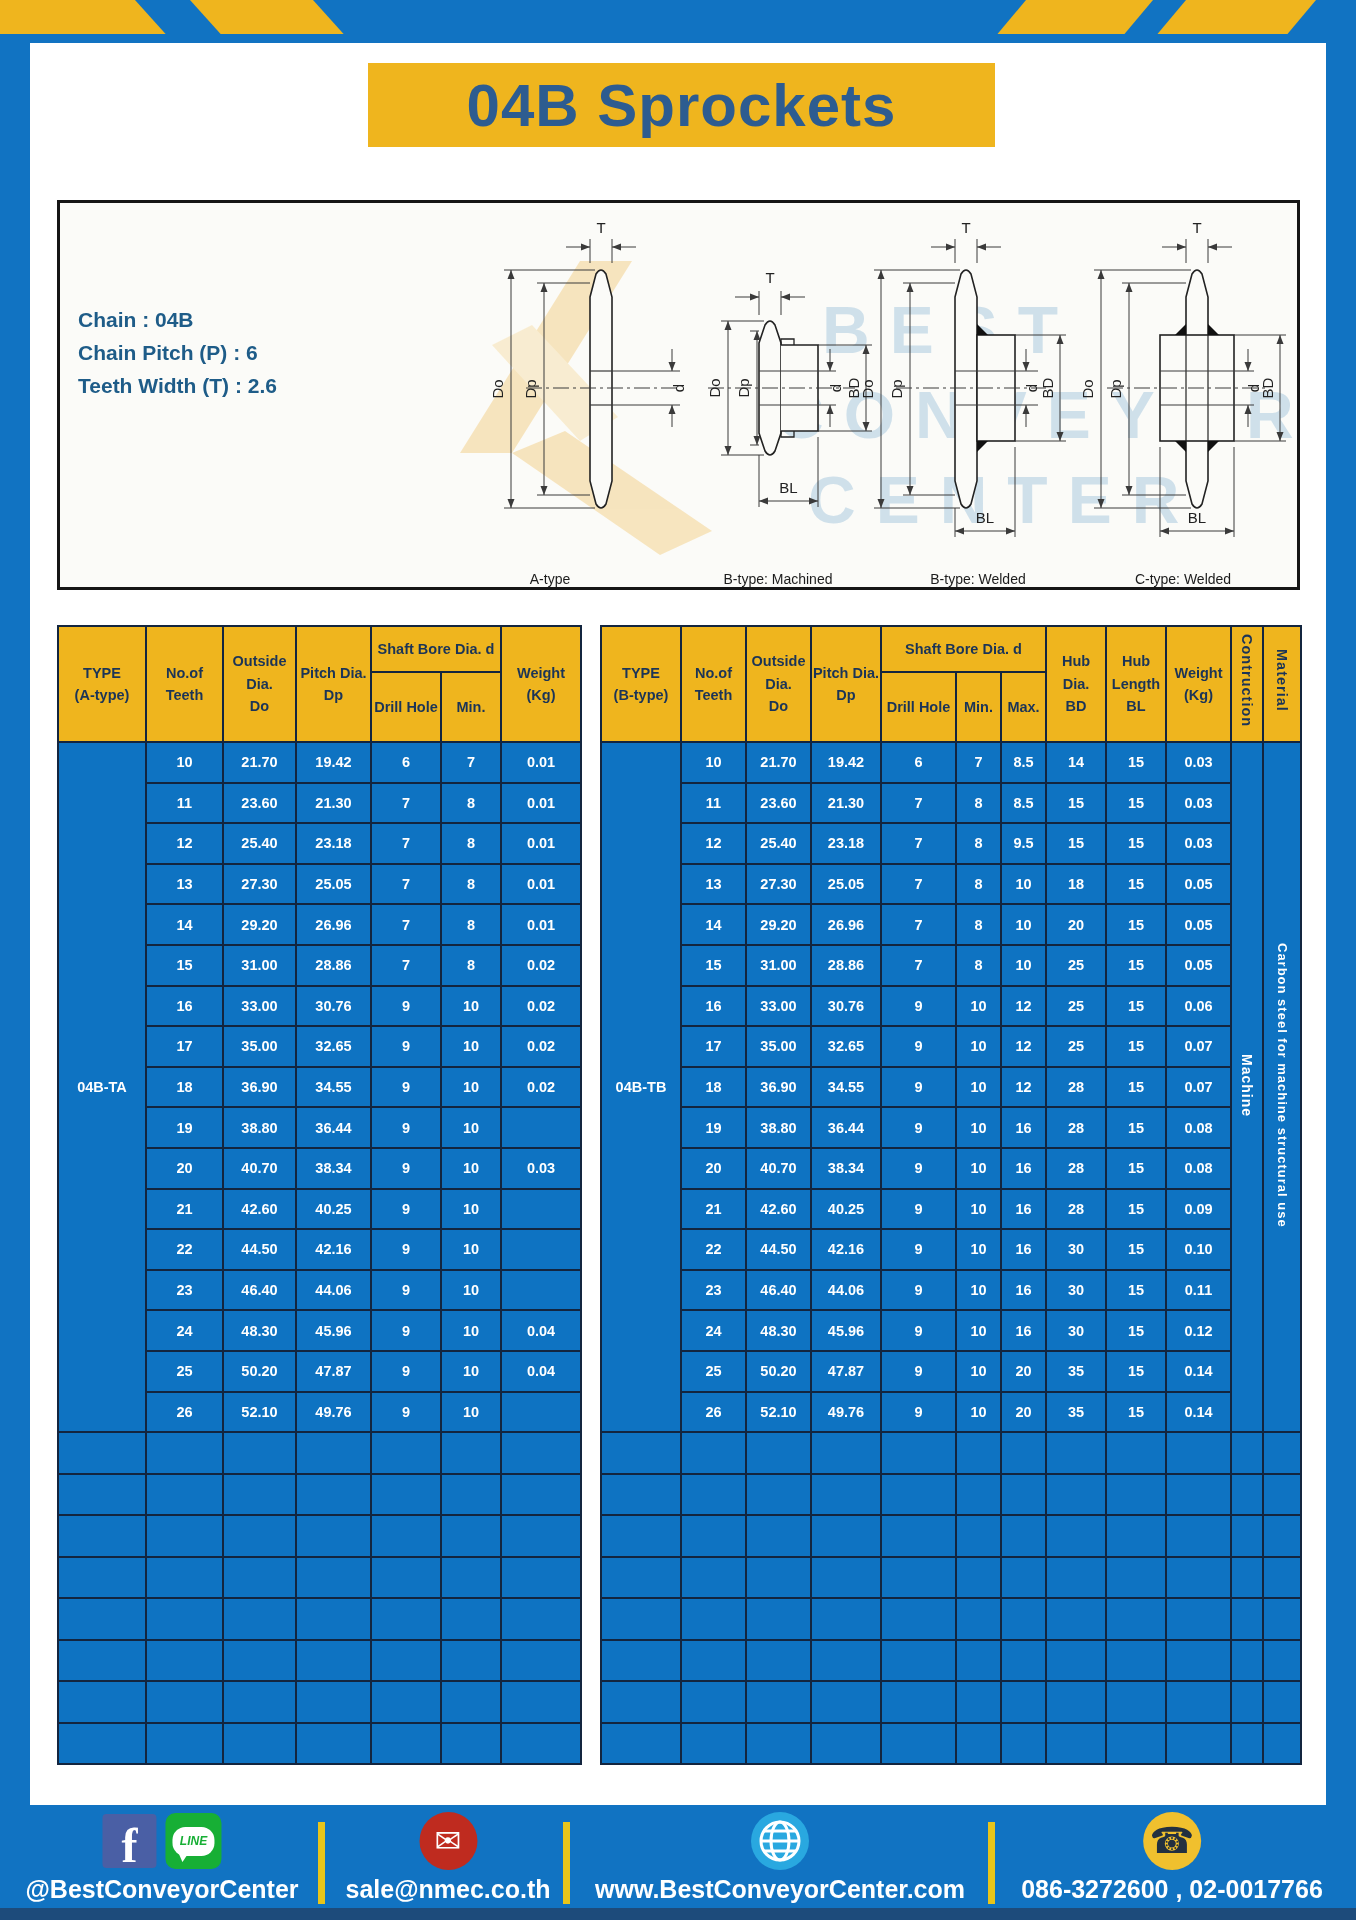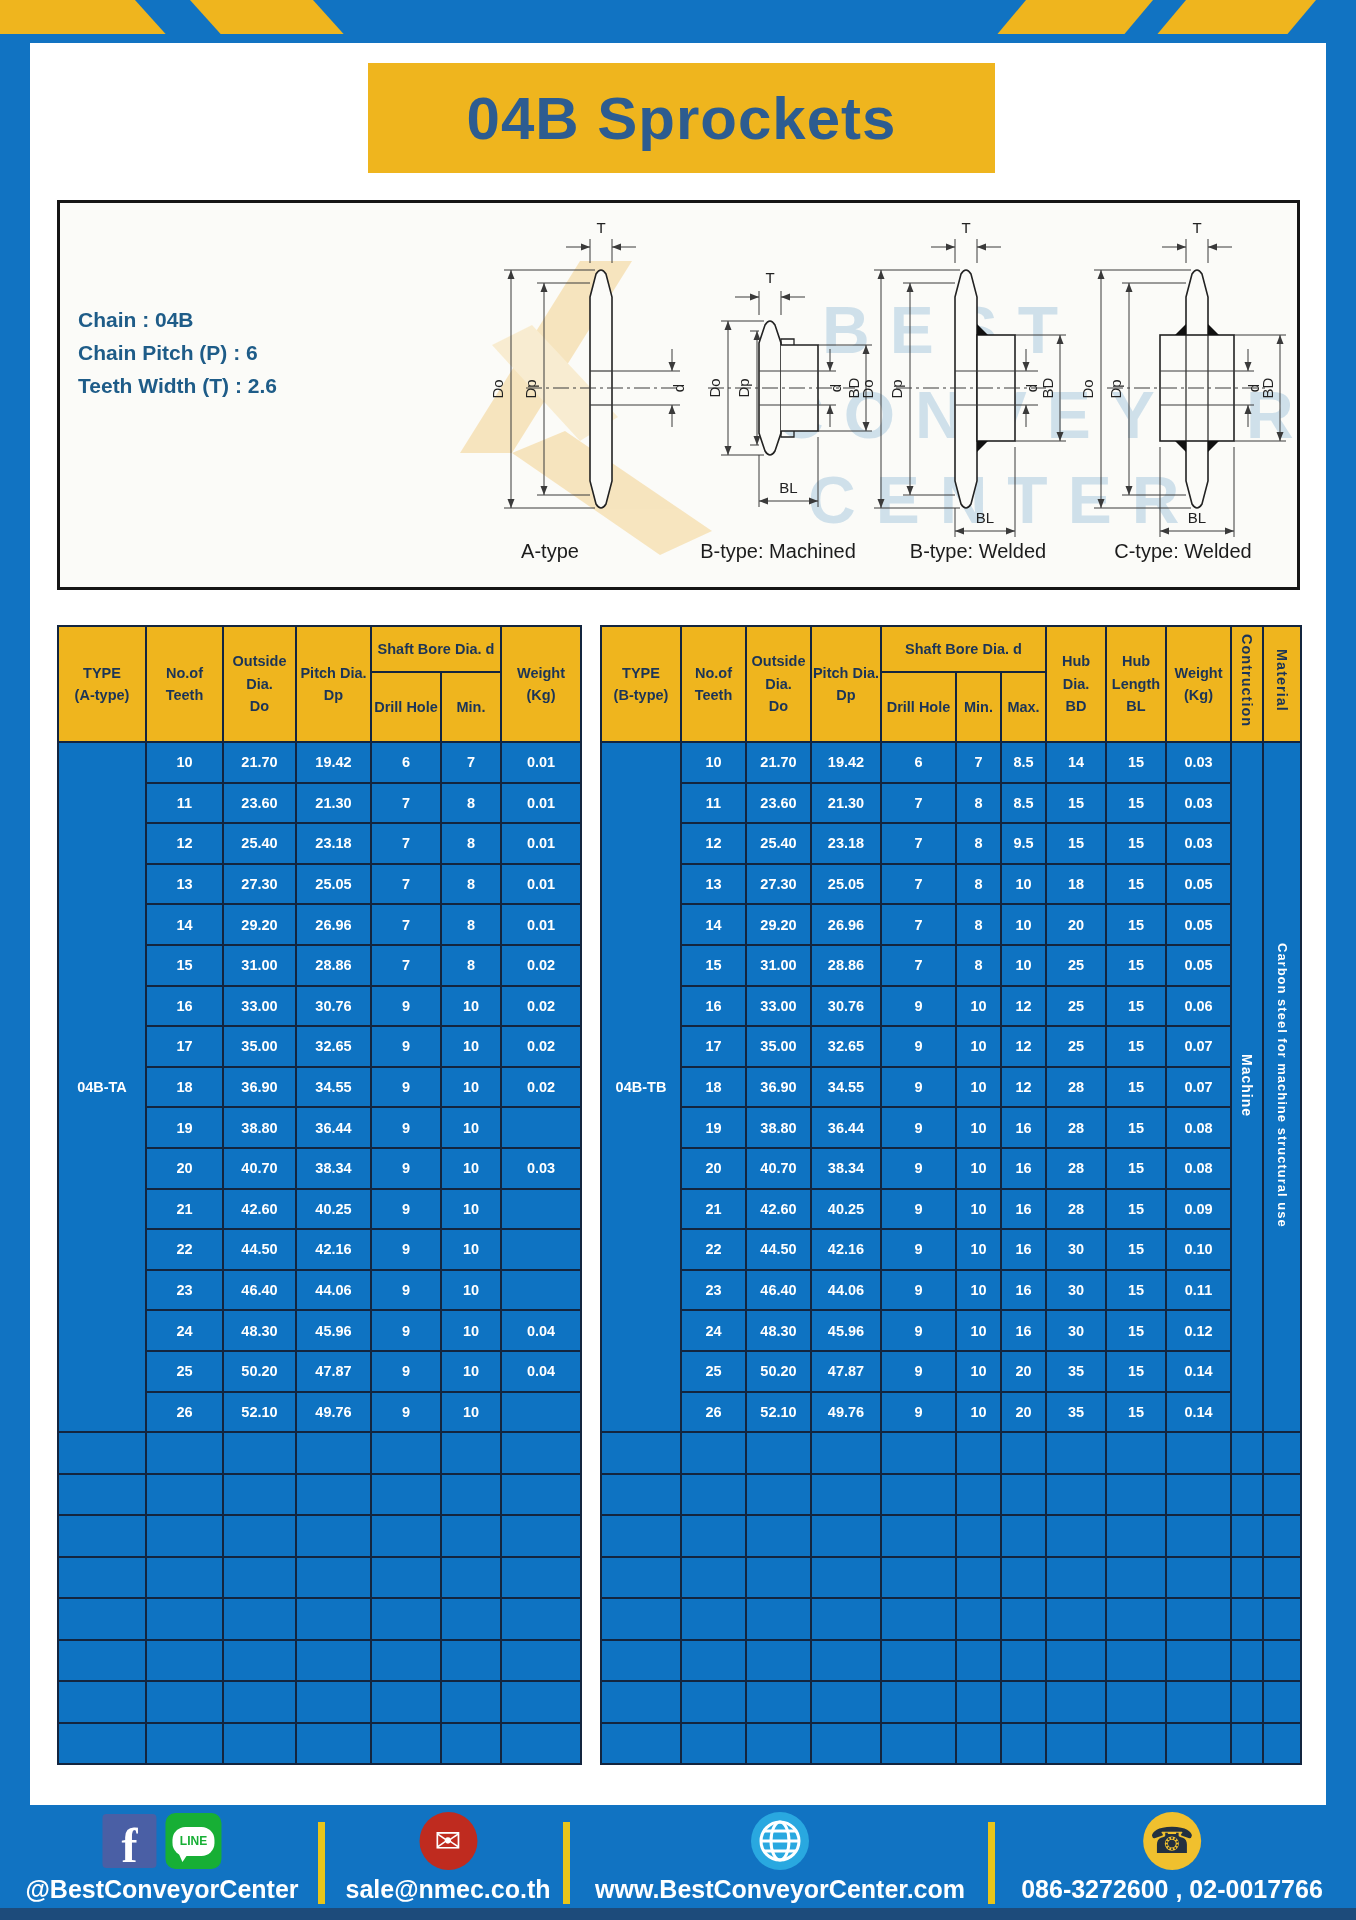--- a/index.html
+++ b/index.html
@@ -6,30 +6,30 @@
   .page{position:relative;width:1356px;height:1920px;background:#ffffff;
         font-family:"Liberation Sans",sans-serif;overflow:hidden;margin:0 auto;}
   
   .top-band{position:absolute;left:0;top:0;width:1356px;height:43px;background:#1173C2;overflow:hidden;}
   .stripe{position:absolute;top:0;height:34px;background:#EFB51E;transform-origin:0 0;}
   .stripe.sl{transform:skewX(42deg);}
   .stripe.sr{transform:skewX(-40deg);}
   .side-border{position:absolute;top:43px;width:30px;height:1762px;background:#1173C2;}
   .side-border.left{left:0;} .side-border.right{left:1326px;}
   
-  .title-box{position:absolute;left:368px;top:63px;width:627px;height:110px;background:#EFB51E;
+  .title-box{position:absolute;left:368px;top:63px;width:627px;height:84px;background:#EFB51E;
              display:flex;align-items:center;justify-content:center;}
   .title-text{font-size:60px;font-weight:bold;color:#2D5C90;letter-spacing:1px;}
   
   .diagram-panel{position:absolute;left:57px;top:200px;width:1243px;height:390px;background:#FBFBF8;
                  border:3px solid #161616;box-sizing:border-box;}
   .diagram-svg{position:absolute;left:0;top:0;}
   .spec-block{position:absolute;left:18px;top:100px;z-index:3;}
   .spec-line{font-size:21px;font-weight:bold;color:#1E5C88;line-height:33px;white-space:pre;}
-  .caption{position:absolute;bottom:24px;transform:translateX(-50%);font-size:20px;color:#1c1c1c;
+  .caption{position:absolute;bottom:0;transform:translateX(-50%);font-size:14px;color:#1c1c1c;
            white-space:nowrap;z-index:3;margin-top:32px;}
   
   .data-table{position:absolute;border-collapse:collapse;table-layout:fixed;background:#0E73C2;}
   .data-table td,.data-table th{border:2px solid #13253F;padding:0;overflow:hidden;text-align:center;
            vertical-align:middle;}
   .data-table th{background:#EFB51E;color:#1B3457;font-weight:bold;font-size:14.5px;line-height:1.55;}
   .data-table td{color:#ffffff;font-size:14.5px;font-weight:600;}
   .type-cell{font-size:15px;}
   .vspan{writing-mode:vertical-rl;display:inline-block;line-height:1;letter-spacing:1px;}
   
@@ -37,21 +37,21 @@
   .footer-strip{position:absolute;left:0;top:1908px;width:1356px;height:12px;background:#1D4B7B;}
   .fgroup{position:absolute;top:1812px;transform:translateX(-50%);display:flex;flex-direction:column;
           align-items:center;}
   .ficons{display:flex;gap:9px;align-items:center;height:58px;}
   .ftext{margin-top:5px;font-size:25px;font-weight:bold;color:#ffffff;white-space:nowrap;}
   .fdivider{position:absolute;top:1822px;width:7px;height:82px;background:#E9C51A;}
   .icon-fb{width:54px;height:54px;background:#4A5FA5;border-radius:4px;color:#fff;display:flex;
            align-items:flex-end;justify-content:center;font-size:48px;font-weight:bold;
            font-family:"Liberation Serif",serif;line-height:0.92;overflow:hidden;}
   .icon-line{width:56px;height:56px;background:#17AF35;border-radius:10px;display:flex;
-           align-items:center;justify-content:center;}
+           align-items:center;justify-content:center;font-style:italic;}
   .line-bubble{width:42px;height:29px;background:#fff;border-radius:13px;display:flex;align-items:center;
            justify-content:center;font-size:12px;font-weight:bold;color:#17AF35;position:relative;}
   .line-bubble::after{content:"";position:absolute;left:6px;bottom:-6px;width:0;height:0;
            border-left:4px solid transparent;border-right:6px solid transparent;border-top:9px solid #fff;}
   .icon-round{width:58px;height:58px;border-radius:50%;display:flex;align-items:center;justify-content:center;}
   .icon-mail{background:#BF2B1F;color:#fff;font-size:32px;}
   .icon-globe{background:#29A8E0;}
   .icon-phone{background:#F0C02E;color:#233040;font-size:36px;}
 </style>
 </head>

